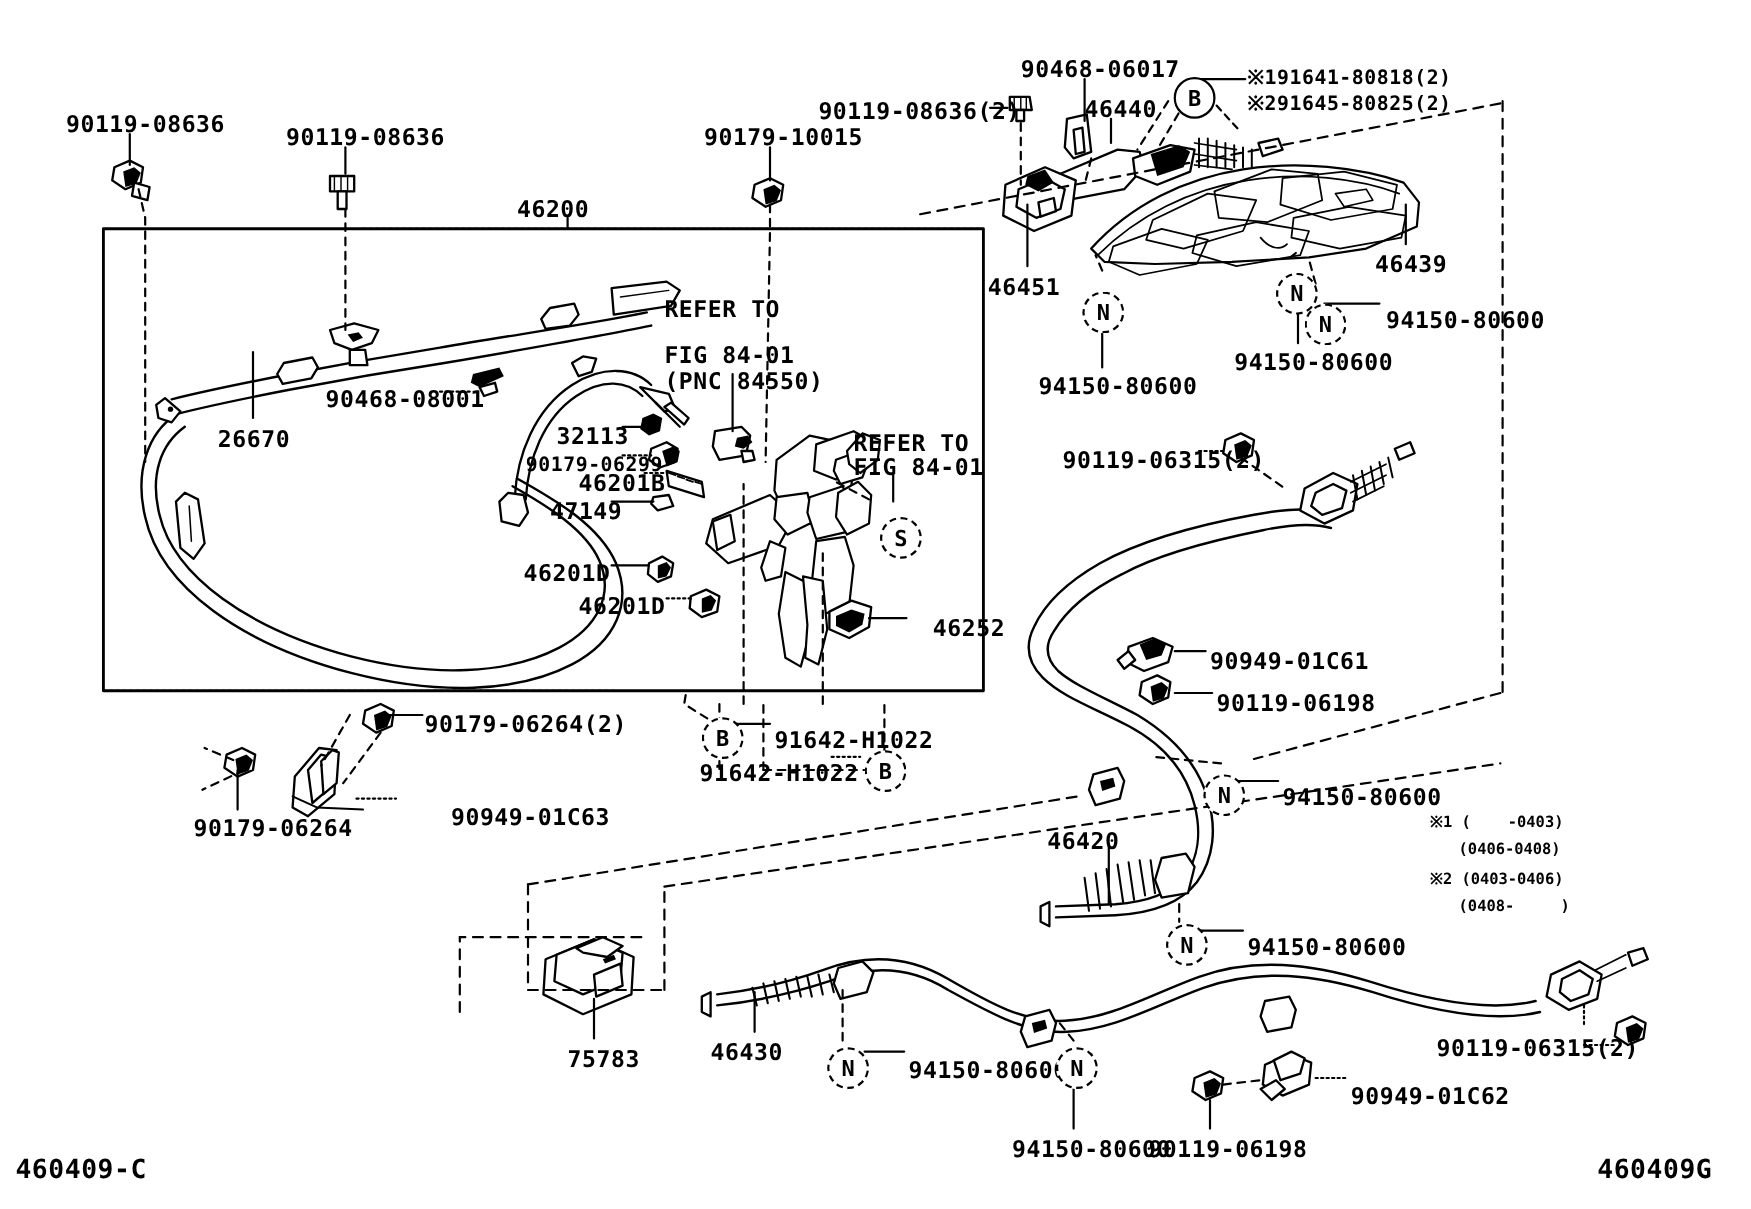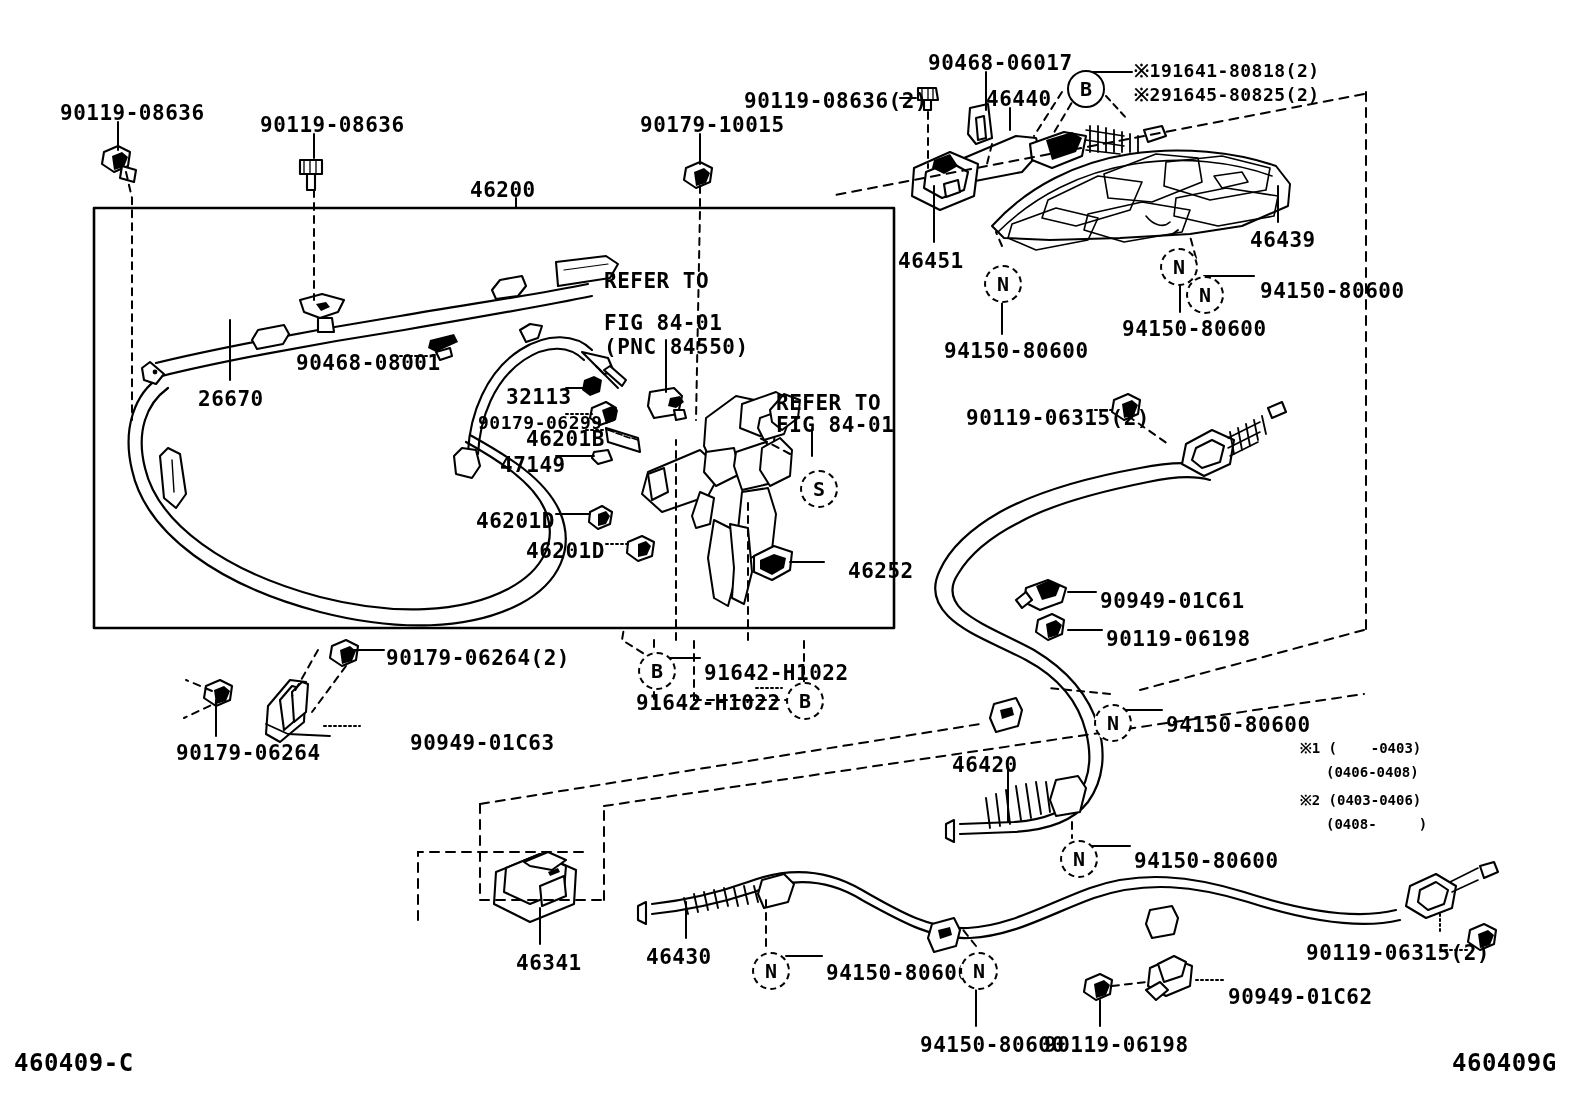--- a/index.html
+++ b/index.html
@@ -347,21 +347,21 @@
   <div class="lbl" style="left:176px;top:740px;">90179-06264</div>
   <div class="lbl" style="left:362px;top:730px;margin-left:48px;">90949-01C63</div>
   <div class="lbl" style="left:704px;top:660px;">91642-H1022</div>
   <div class="lbl" style="left:636px;top:690px;">91642-H1022</div>
   <div class="lbl" style="left:966px;top:405px;">90119-06315(2)</div>
   <div class="lbl" style="left:1100px;top:588px;">90949-01C61</div>
   <div class="lbl" style="left:1106px;top:626px;">90119-06198</div>
   <div class="lbl" style="left:1166px;top:712px;">94150-80600</div>
   <div class="lbl" style="left:952px;top:752px;">46420</div>
   <div class="lbl" style="left:1134px;top:848px;">94150-80600</div>
-  <div class="lbl" style="left:516px;top:950px;">46341</div>
+  <div class="lbl" style="left:516px;top:950px;">75783</div>
   <div class="lbl" style="left:646px;top:944px;">46430</div>
   <div class="lbl" style="left:826px;top:960px;">94150-80600</div>
   <div class="lbl" style="left:920px;top:1032px;">94150-80600</div>
   <div class="lbl" style="left:1044px;top:1032px;">90119-06198</div>
   <div class="lbl" style="left:1228px;top:984px;">90949-01C62</div>
   <div class="lbl" style="left:1306px;top:940px;">90119-06315(2)</div>
 
   <div class="lbl note" style="left:1300px;top:740px;">※1 (    -0403)</div>
   <div class="lbl note" style="left:1326px;top:764px;">(0406-0408)</div>
   <div class="lbl note" style="left:1300px;top:792px;">※2 (0403-0406)</div>

